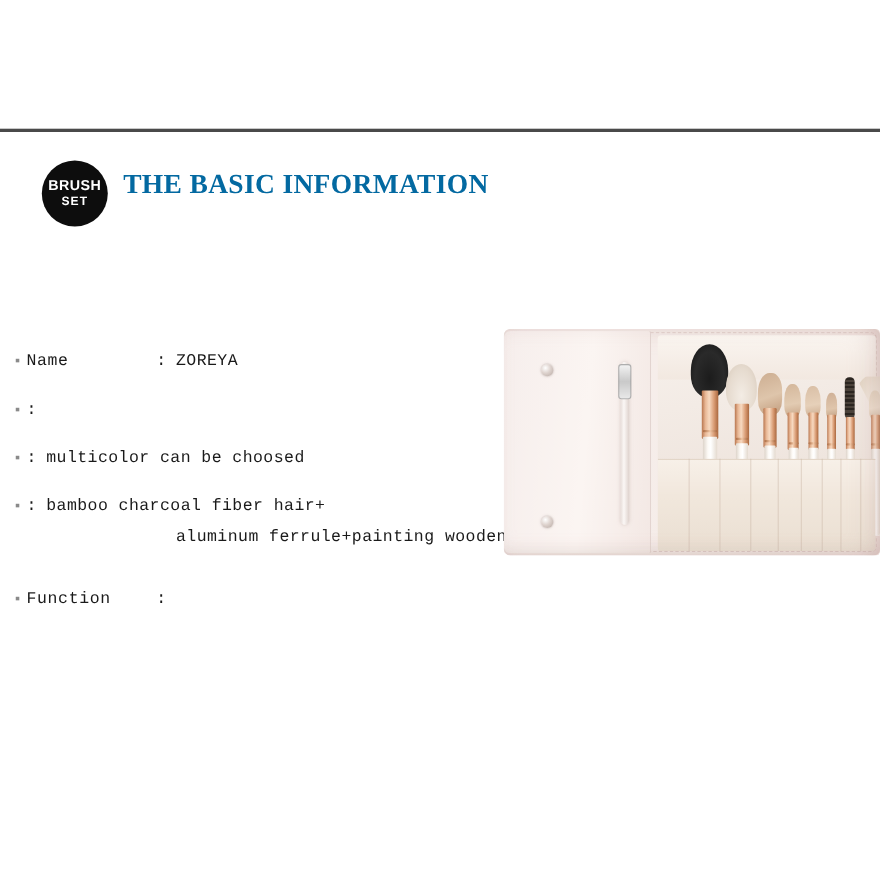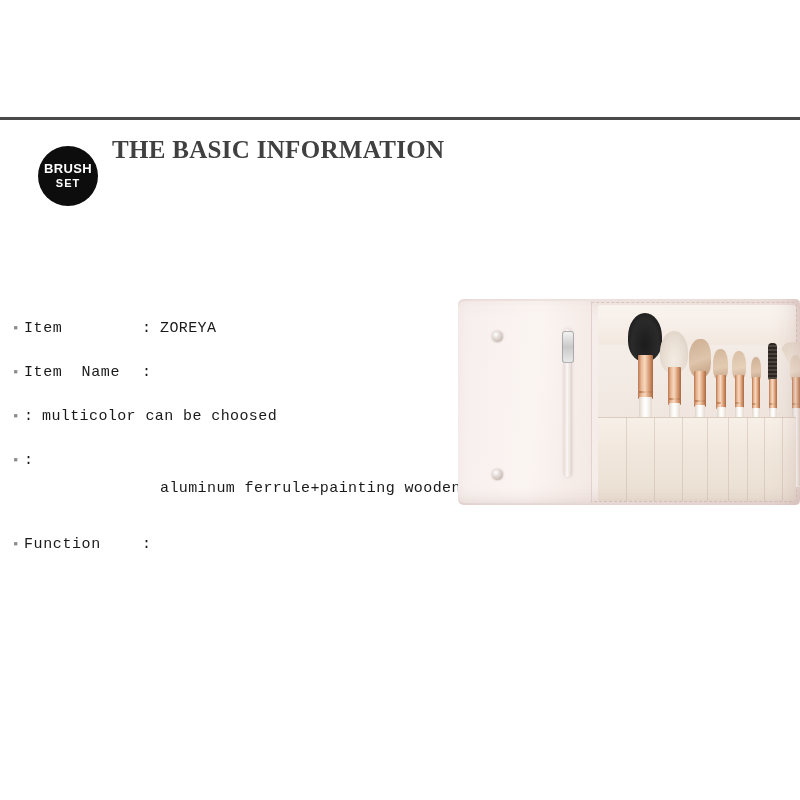--- a/index.html
+++ b/index.html
@@ -29,25 +29,25 @@
   .badge-line {
     color:#ffffff;
     font-family:"Liberation Sans", sans-serif;
     font-weight:bold;
     font-size:13px;
     letter-spacing:0.4px;
     line-height:14px;
   }
   .badge-line.second { font-size:11px; letter-spacing:1px; }
   #header-title {
-    position:absolute; left:112px; top:66px;
+    position:absolute; left:112px; top:84px;
     font-family:"Liberation Serif", "DejaVu Serif", serif;
     font-size:25px;
     font-weight:bold;
-    color:#404040;
+    color:#0369a1;
     letter-spacing:0.3px;
     white-space:nowrap;
     z-index:2;
     background:#fff;
     padding-right:8px;
   }
 
   
   #specs { position:absolute; left:8px; top:318px; width:700px; }
   .spec-row { position:relative; margin-bottom:22px; }
@@ -198,46 +198,46 @@
       <span class="badge-line second">SET</span>
     </div>
     <div id="header-title">THE BASIC INFORMATION</div>
   </div>
 
   <div id="specs">
 
     <div class="spec-row">
       <div class="spec-main">
         <span class="bullet">▪</span>
-        <span class="spec-label">Item</span>
+        <span class="spec-label">Name</span>
         <span class="spec-colon">:</span>
         <span class="spec-value">ZOREYA</span>
       </div>
     </div>
 
     <div class="spec-row">
       <div class="spec-main">
         <span class="bullet">▪</span>
-        <span class="spec-label">Item  Name</span>
         <span class="spec-colon">:</span>
       </div>
     </div>
 
     <div class="spec-row">
       <div class="spec-main">
         <span class="bullet">▪</span>
         <span class="spec-colon">:</span>
         <span class="spec-value">multicolor can be choosed</span>
       </div>
     </div>
 
     <div class="spec-row" id="row-texture">
       <div class="spec-main">
         <span class="bullet">▪</span>
         <span class="spec-colon">:</span>
+        <span class="spec-value">bamboo charcoal fiber hair+</span>
       </div>
       <div class="spec-cont">aluminum ferrule+painting wooden handle.</div>
     </div>
 
     <div class="spec-row">
       <div class="spec-main">
         <span class="bullet">▪</span>
         <span class="spec-label">Function</span>
         <span class="spec-colon">:</span>
       </div>

